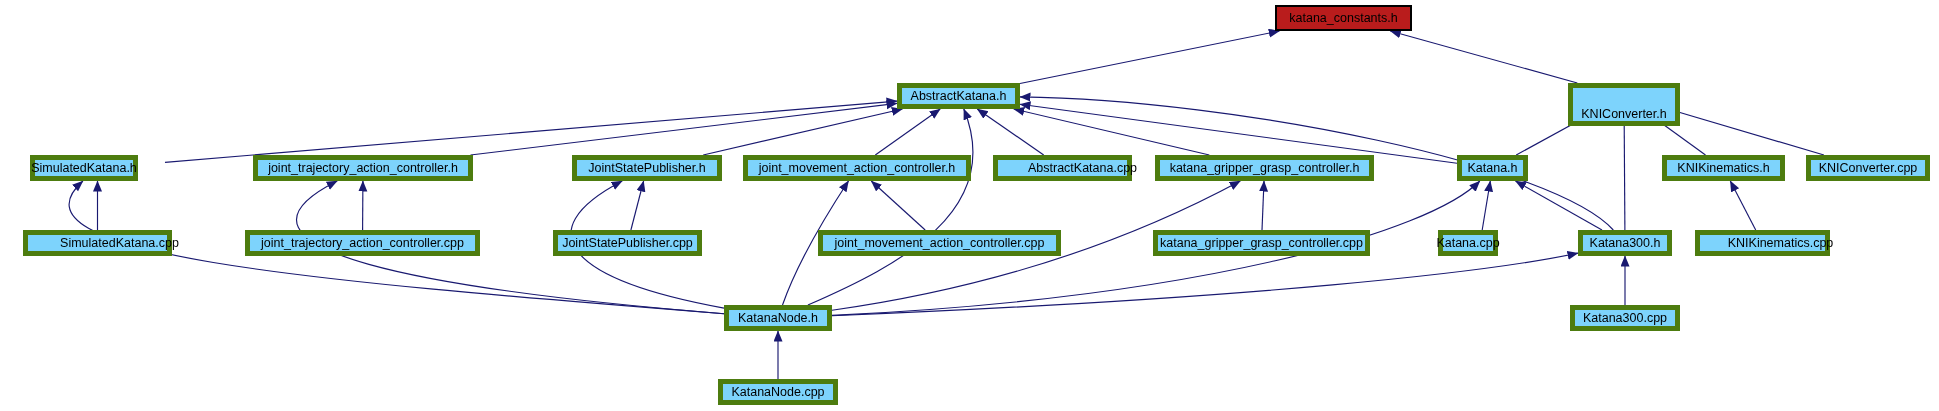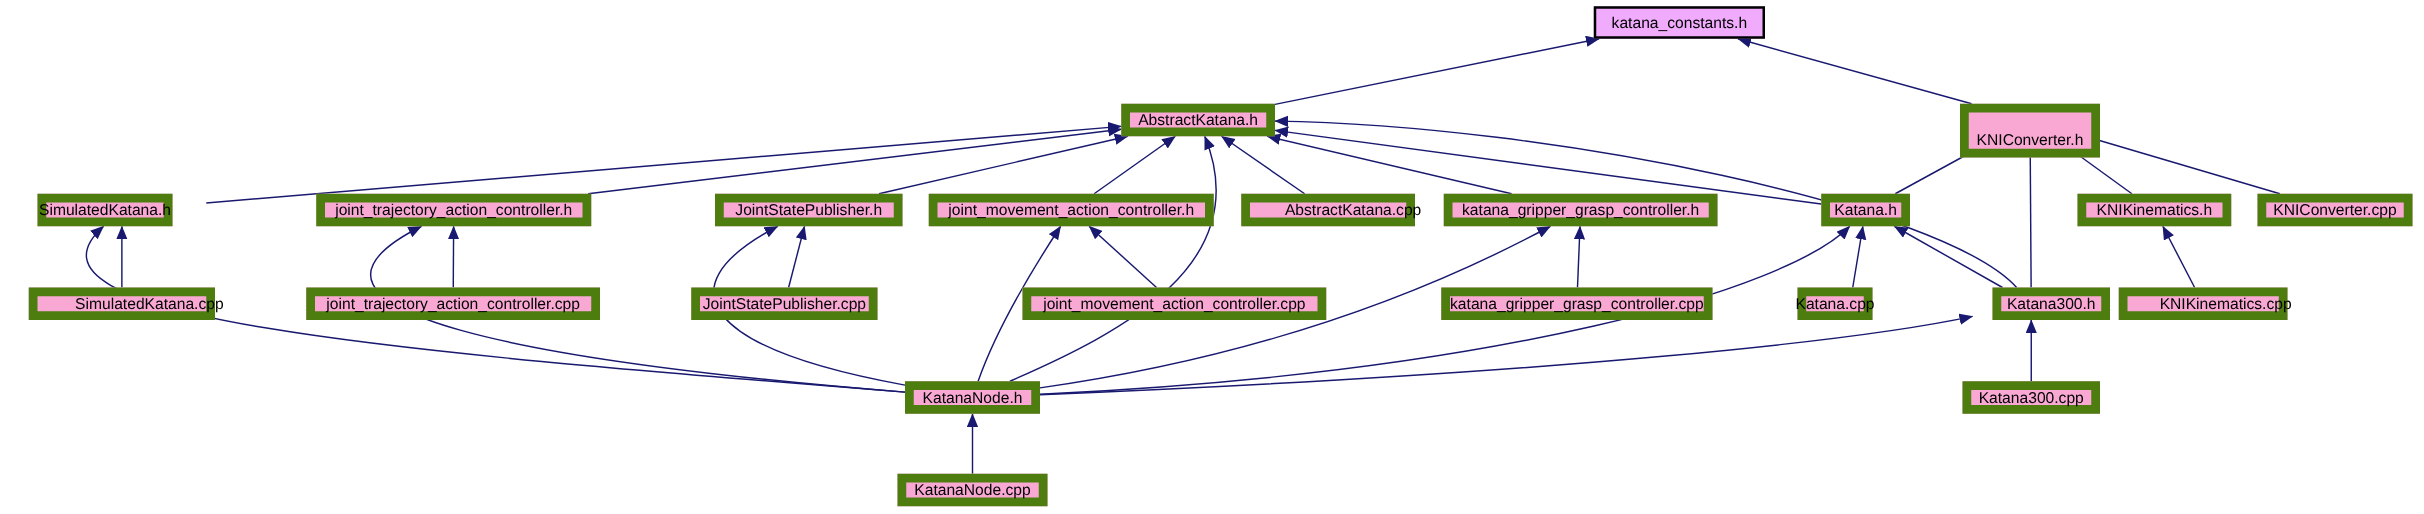--- a/index.html
+++ b/index.html
@@ -7,29 +7,29 @@
     position:relative;
     width:1939px; height:411px;
     background:#ffffff;
     font-family:"Liberation Sans","DejaVu Sans",sans-serif;
     overflow:hidden;
   }
   #edges { position:absolute; left:0; top:0; width:1939px; height:411px; }
   .node {
     position:absolute;
     box-sizing:border-box;
-    border:7px solid #4d7c0f;
-    background:#f9a8d4;
+    border:5px solid #4d7c0f;
+    background:#7dd3fc;
     display:flex; align-items:center; justify-content:center;
     font-size:12.5px; color:#000000;
     white-space:nowrap;
     cursor:pointer;
   }
   .node.highlight {
-    background:#f0abfc;
+    background:#b91c1c;
     border:2px solid #000000;
   }
 </style>
 </head>
 <body>
 
 <div id="canvas">
   <svg id="edges" xmlns="http://www.w3.org/2000/svg" width="1939" height="411" viewBox="0 0 1939 411">
     <defs>
       <marker id="arrowhead" markerUnits="userSpaceOnUse" markerWidth="12" markerHeight="10" refX="10.5" refY="4.5" orient="auto">
@@ -119,21 +119,21 @@
       </div>
       <div class="node" style="left: 818px; top: 230px; width: 243px; height: 26px;">
         <span>joint_movement_action_controller.cpp</span>
       </div>
       <div class="node" style="left: 1153px; top: 230px; width: 217px; height: 26px;">
         <span>katana_gripper_grasp_controller.cpp</span>
       </div>
       <div class="node" style="left: 1438px; top: 230px; width: 60px; height: 26px;">
         <span>Katana.cpp</span>
       </div>
-      <div class="node" style="left: 1578px; top: 230px; width: 94px; height: 26px; margin-left: 16px;">
+      <div class="node" style="left: 1578px; top: 230px; width: 94px; height: 26px;">
         <span>Katana300.h</span>
       </div>
       <div class="node" style="left: 1695px; top: 230px; width: 135px; height: 26px; padding-left: 36px;">
         <span>KNIKinematics.cpp</span>
       </div>
       <div class="node" style="left: 724px; top: 305px; width: 108px; height: 26px;">
         <span>KatanaNode.h</span>
       </div>
       <div class="node" style="left: 1570px; top: 305px; width: 110px; height: 26px;">
         <span>Katana300.cpp</span>

